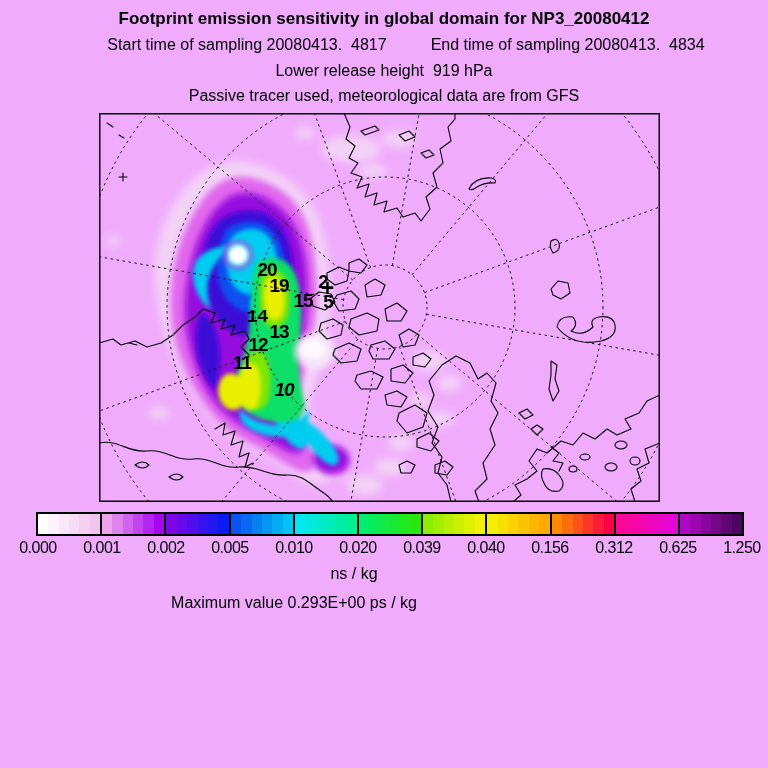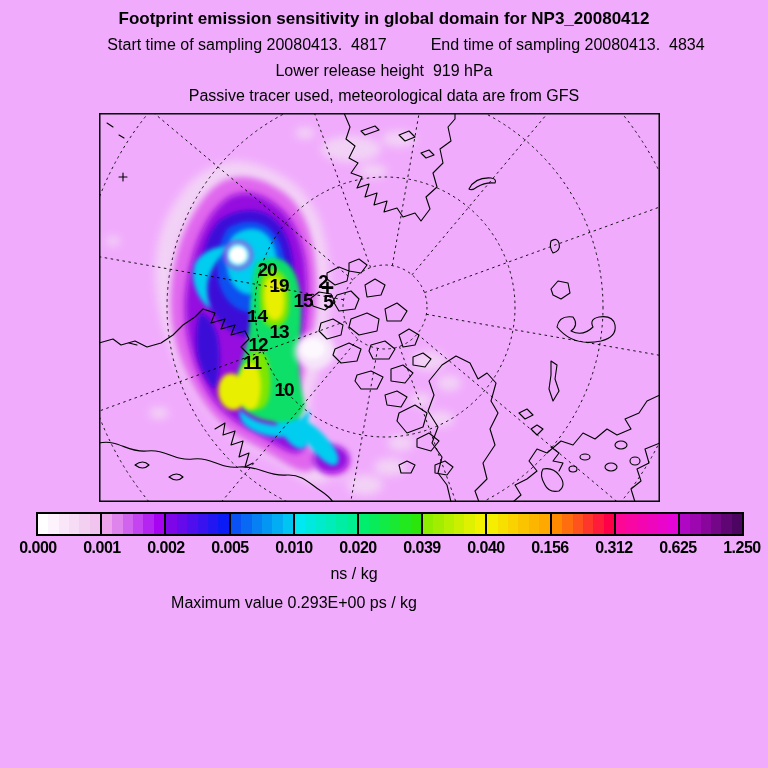--- a/index.html
+++ b/index.html
@@ -12,21 +12,21 @@
   .row4{top:87px;font-size:16px;}
   .map-wrap{position:absolute;left:99px;top:113px;width:561px;height:389px;}
   .map-wrap svg{position:absolute;left:0;top:0;}
   .traj-layer{position:absolute;left:0;top:0;width:561px;height:389px;z-index:5;}
   .traj{position:absolute;transform:translate(-50%,-50%);font-size:19px;font-weight:bold;line-height:1;letter-spacing:-1px;}
   .plus{font-size:23px;font-weight:bold;}
   .cbar{position:absolute;left:36px;top:512px;width:708px;height:24px;border:2px solid #000;box-sizing:border-box;display:flex;background:#fff;}
   .cseg{flex:1 1 auto;border-right:2px solid #000;}
   .cseg:last-child{border-right:none;}
   .ticksrow{position:absolute;left:6px;top:539px;width:768px;height:20px;display:flex;}
-  .tick{width:64px;flex:0 0 64px;text-align:center;font-size:16px;font-weight:bold;letter-spacing:-0.5px;white-space:nowrap;}
+  .tick{width:64px;flex:0 0 64px;text-align:center;font-size:16px;font-weight:normal;letter-spacing:-0.5px;white-space:nowrap;}
   .unit{position:absolute;left:0;top:565px;width:708px;text-align:center;font-size:16px;}
   .maxline{position:absolute;left:0;top:594px;width:608px;text-align:center;font-size:16px;padding-right:20px;box-sizing:border-box;}
 </style>
 </head>
 <body>
 
 <div class="stage">
 
   <div class="hline title">Footprint emission sensitivity in global domain for NP3_20080412</div>
   <div class="hline row2">
@@ -167,23 +167,23 @@
         <span class="traj" style="left: 180px; top: 172px;">19</span>
 
         <span class="traj" style="left: 164px; top: 187px; margin-left: 40px;">15</span>
 
         <span class="traj" style="left: 158px; top: 204px; font-family: Liberation Mono, monospace;">14</span>
 
         <span class="traj" style="left: 180px; top: 218px;">13</span>
 
         <span class="traj" style="left: 159px; top: 231px;">12</span>
 
-        <span class="traj" style="left: 153px; top: 249px;">11</span>
-
-        <span class="traj" style="left: 185px; top: 276px;">10</span>
+        <span class="traj" style="left: 143px; top: 249px;">11</span>
+
+        <span class="traj" style="left: 185px; top: 276px; font-style: italic;">10</span>
 
         <span class="traj" style="left: 224px; top: 168px;">2</span>
 
         <span class="traj" style="left: 229px; top: 188px;">5</span>
       </div>
   </div>
 
   <div class="cbar">
 
       <div class="cseg" style="background: linear-gradient(90deg, rgb(255, 255, 255) 0%, rgb(255, 255, 255) 16.7%, rgb(252, 243, 252) 16.7%, rgb(252, 243, 252) 33.3%, rgb(249, 231, 249) 33.3%, rgb(249, 231, 249) 50%, rgb(246, 220, 245) 50%, rgb(246, 220, 245) 66.7%, rgb(243, 208, 242) 66.7%, rgb(243, 208, 242) 83.3%, rgb(240, 196, 239) 83.3%, rgb(240, 196, 239) 100%);"></div>

